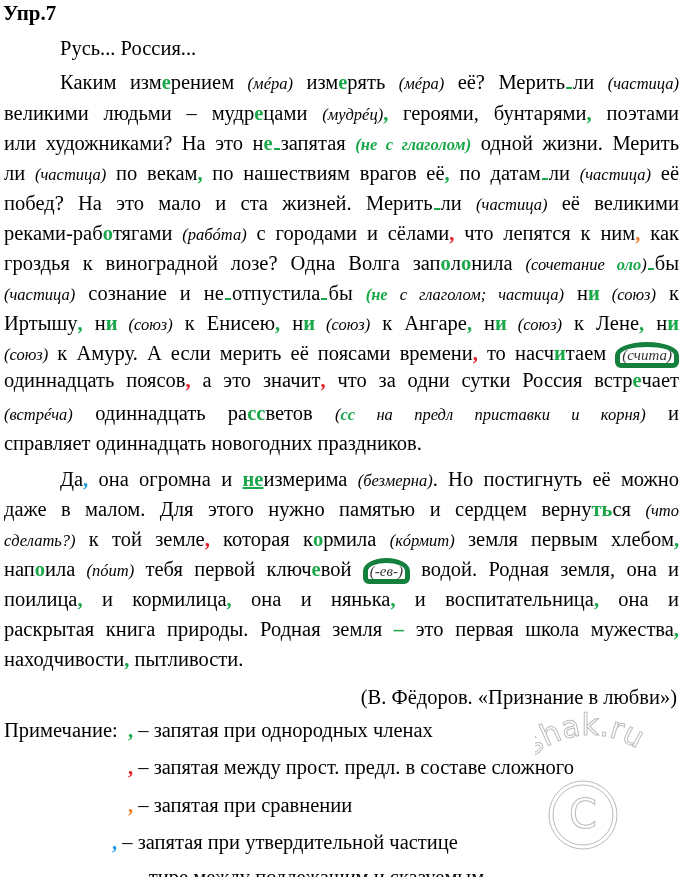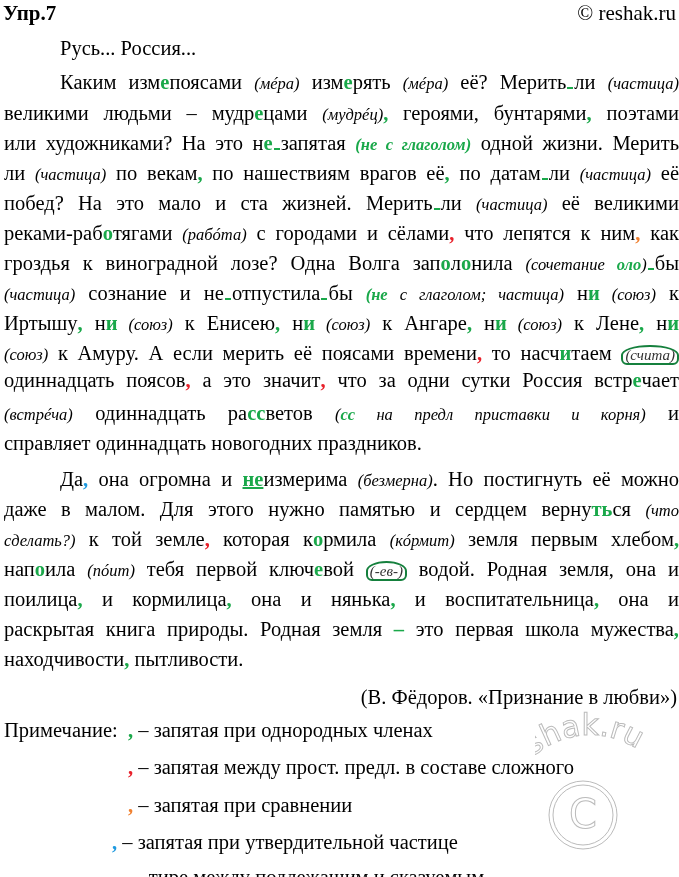--- a/index.html
+++ b/index.html
@@ -12,35 +12,34 @@
   .just { text-align:justify; text-align-last:justify; }
   .ind { padding-left:56px; box-sizing:border-box; }
   .it { font-style:italic; font-size:16.5px; }
   .g { color:#1aa84a; font-weight:bold; }
   .gi { color:#1aa84a; font-style:italic; font-weight:bold; font-size:16.5px; }
   .r { color:#e8202a; font-weight:bold; }
   .o { color:#f08030; font-weight:bold; }
   .b { color:#1e9ae0; font-weight:bold; }
   .us { display:inline-block; width:6px; border-bottom:2px solid #1aa84a; height:1px; vertical-align:baseline; margin:0 1px; }
   .ul { text-decoration:underline; text-decoration-color:#1aa84a; text-decoration-thickness:2px; }
-  .mark { font-style:italic; font-size:15px; border:2px solid #15803d; border-radius:50% 50% 6px 6px; padding:0 2px; color:#333; }
+  .mark { font-style:italic; font-size:15px; border:5px solid #15803d; border-radius:50% 50% 6px 6px; padding:0 2px; color:#333; }
   .note { position:absolute; font-size:20.5px; line-height:24px; white-space:nowrap; }
   .wm { position:absolute; left:535px; top:700px; width:140px; height:177px; pointer-events:none; }
 </style>
 </head>
 <body>
 
 <div class="hdr">
   <span class="ex">Упр.7</span>
-  <span class="copy">© reshak.ru</span>
 </div>
 
 <div class="line ind" style="top:36px;">Русь... Россия...</div>
 
-<div class="line ind just" style="top:70px;"><span>Каким изм</span><span class="g">е</span><span>поясами </span><span class="it">(мéра)</span><span> изм</span><span class="g">е</span><span>рять </span><span class="it">(мéра)</span><span> её? Мерить</span><span class="us"></span><span>ли </span><span class="it">(частица)</span></div>
+<div class="line ind just" style="top:70px;"><span>Каким изм</span><span class="g">е</span><span>рением </span><span class="it">(мéра)</span><span> изм</span><span class="g">е</span><span>рять </span><span class="it">(мéра)</span><span> её? Мерить</span><span class="us"></span><span>ли </span><span class="it">(частица)</span></div>
 
 <div class="line just" style="top:101px;"><span>великими людьми – мудр</span><span class="g">е</span><span>цами </span><span class="it">(мудрéц)</span><span class="g">,</span><span> героями, бунтарями</span><span class="g">,</span><span> поэтами</span></div>
 
 <div class="line just" style="top:131px;"><span>или художниками? На это н</span><span class="g">е</span><span class="us"></span><span>запятая </span><span class="gi">(не с глаголом)</span><span> одной жизни. Мерить</span></div>
 
 <div class="line just" style="top:161px;"><span>ли </span><span class="it">(частица)</span><span> по векам</span><span class="g">,</span><span> по нашествиям врагов её</span><span class="g">,</span><span> по датам</span><span class="us"></span><span>ли </span><span class="it">(частица)</span><span> её</span></div>
 
 <div class="line just" style="top:191px;"><span>побед? На это мало и ста жизней. Мерить</span><span class="us"></span><span>ли </span><span class="it">(частица)</span><span> её великими</span></div>
 
 <div class="line just" style="top:221px;"><span>реками-раб</span><span class="g">о</span><span>тягами </span><span class="it">(рабóта)</span><span> с городами и сёлами</span><span class="r">,</span><span> что лепятся к ним</span><span class="o">,</span><span> как</span></div>

